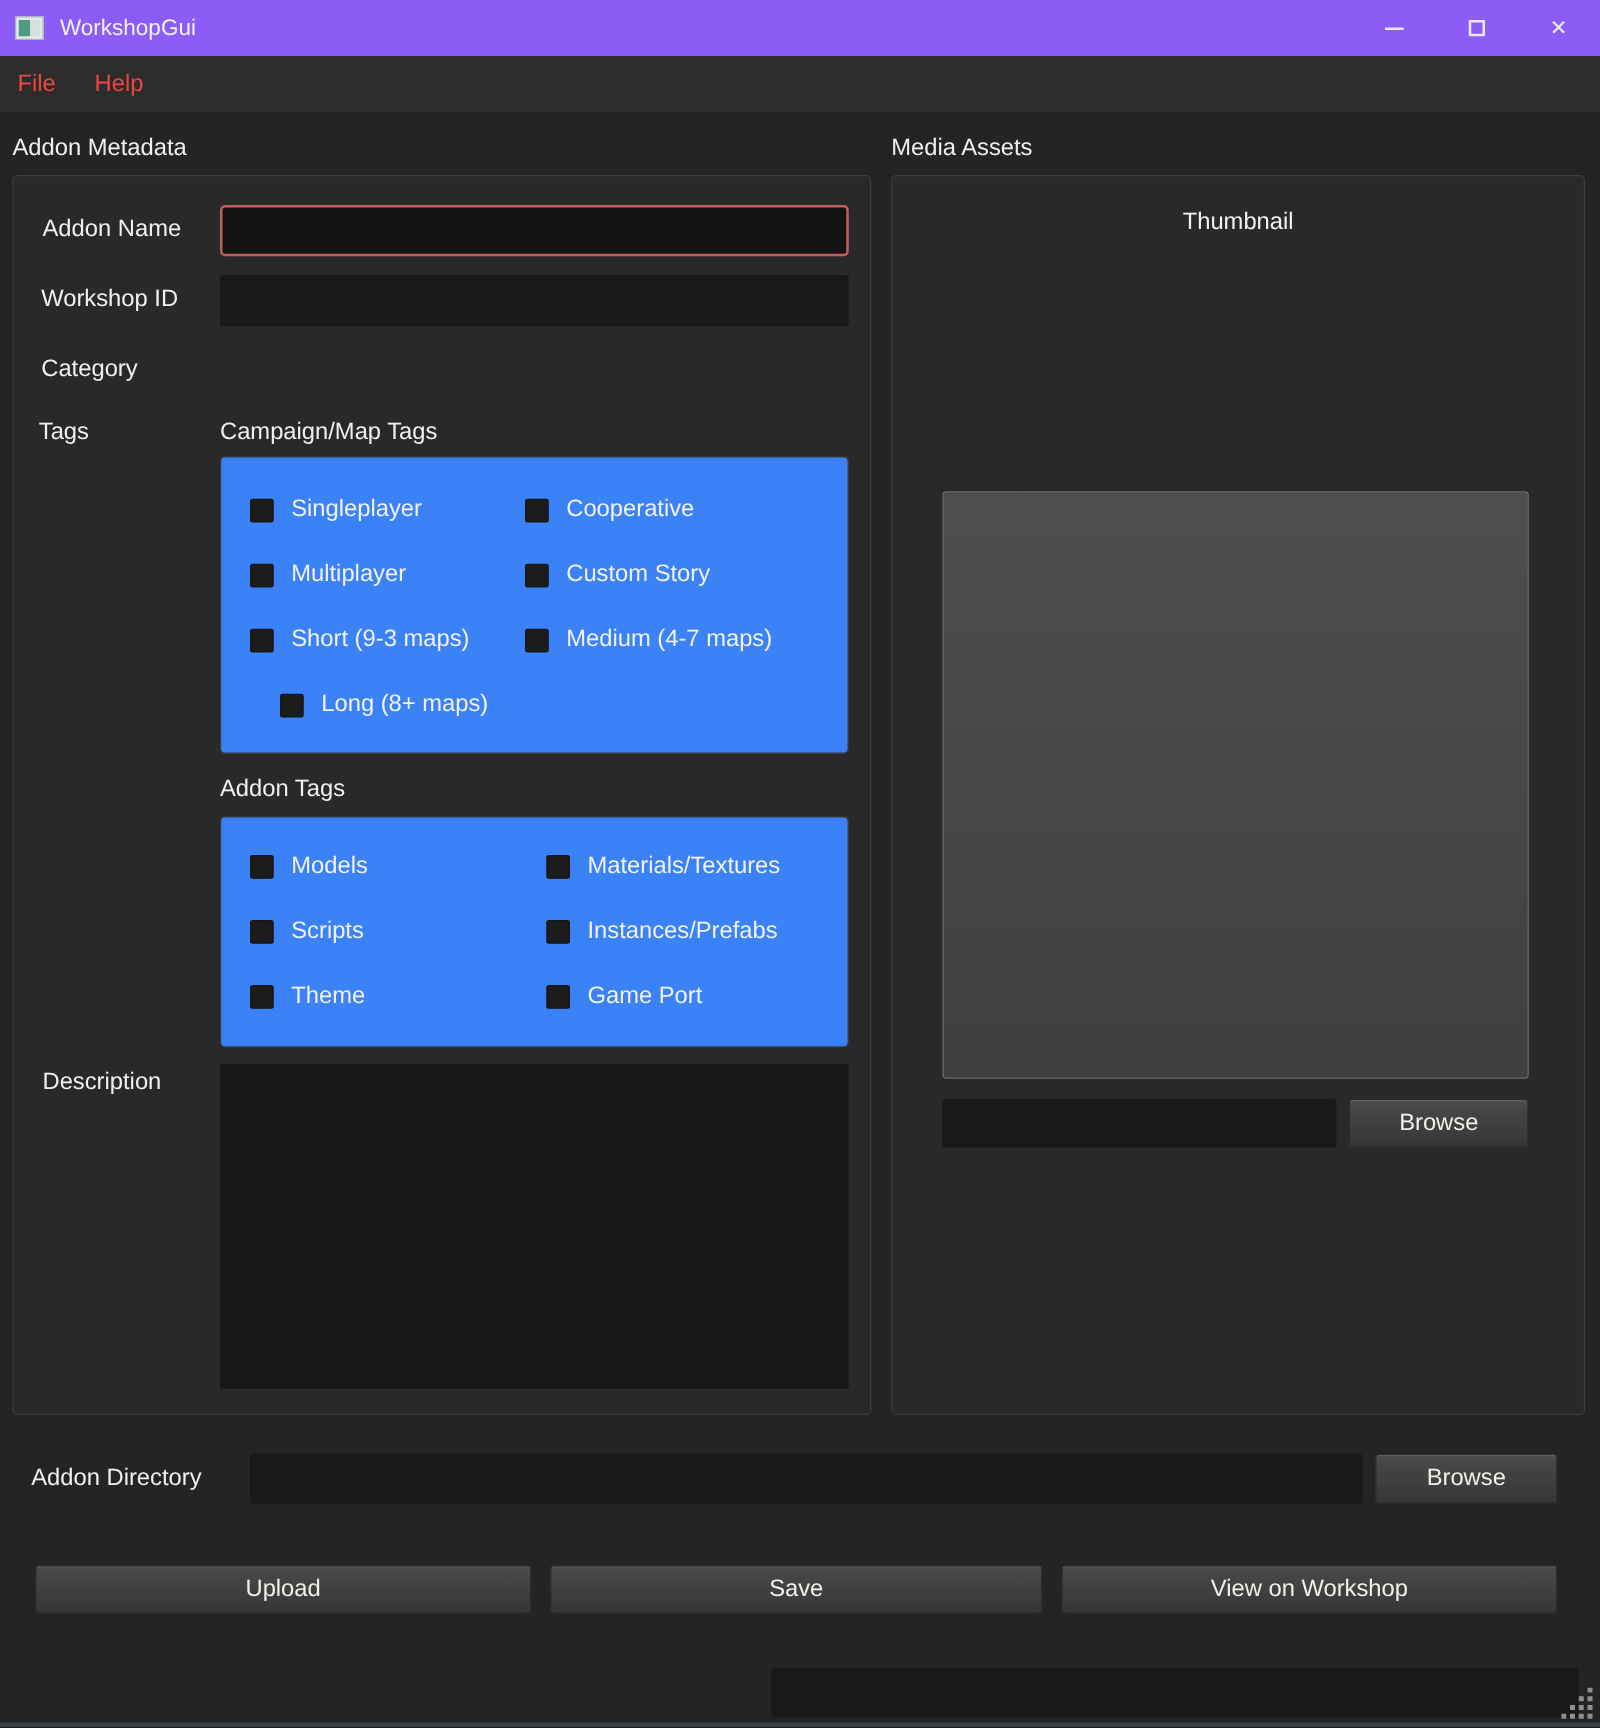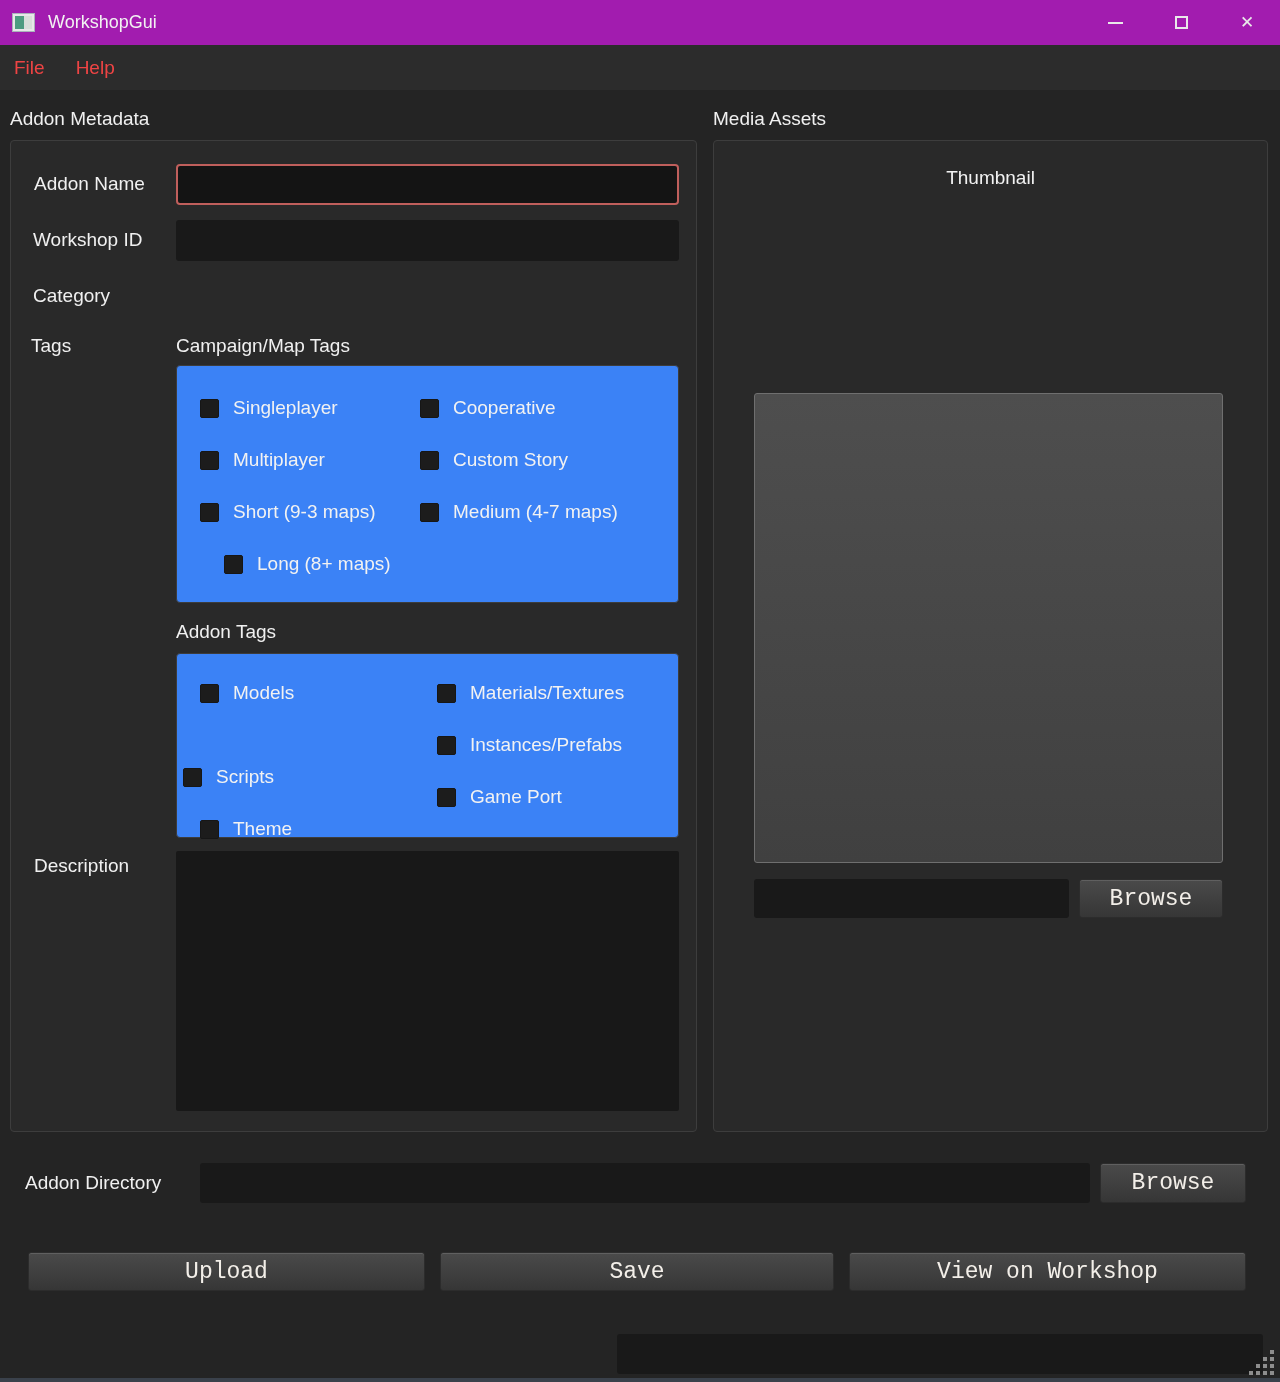--- a/index.html
+++ b/index.html
@@ -5,21 +5,21 @@
   * { margin:0; padding:0; box-sizing:border-box; }
   html,body { background:#111; }
   .window {
     position:relative; width:1280px; height:1382px;
     background:#242424; overflow:hidden;
     font-family:"Liberation Sans", sans-serif; color:#ededed;
   }
   
   .titlebar {
     position:absolute; top:0; left:0; width:1280px; height:45px;
-    background:#a21caf; display:flex; align-items:center;
+    background:#8b5cf6; display:flex; align-items:center;
   }
   .app-icon {
     width:23px; height:19px; margin-left:12px;
     background:#e8e8e8; border:1px solid #aab3bb; padding:2px;
   }
   .app-icon .inner {
     width:100%; height:100%;
     background:linear-gradient(to right,#4d9b80 0 55%, #d8ded9 55%);
   }
   .title-text { margin-left:13px; font-size:18px; color:#f2f2f2; }
@@ -78,21 +78,21 @@
   .chk-box {
     width:19px; height:19px; background:#1c1c1c;
     border:1px solid #161616; border-radius:2px; flex:none;
   }
   .chk-label { font-size:19px; color:#f2f2f2; white-space:nowrap; }
   
   .btn {
     position:absolute; background:linear-gradient(180deg,#4a4a4a,#363636);
     border:1px solid #2c2c2c; border-radius:3px;
     box-shadow:inset 0 1px 0 rgba(255,255,255,0.12);
-    color:#f3efe9; font-size:23px; font-family:Liberation Mono, monospace;
+    color:#f3efe9; font-size:19px; font-family:Liberation Sans, sans-serif;
     display:flex; align-items:center; justify-content:center; cursor:default;
   }
   
   .thumb-label { position:absolute; width:100%; text-align:center; font-size:19px; color:#f2f2f2; }
   .thumb-box {
     position:absolute; background:linear-gradient(180deg,#4e4e4e,#404040);
     border:1px solid #6f6f6f; border-radius:3px;
   }
   
   .status-bar {
@@ -182,29 +182,29 @@
 
     <div class="subgroup" style="left:165px; top:512px; width:503px; height:185px;">
       <div class="chk" style="left:23px;  top:28px;">
         <span class="chk-box"></span>
         <span class="chk-label">Models</span>
       </div>
       <div class="chk" style="left:260px; top:28px;">
         <span class="chk-box"></span>
         <span class="chk-label">Materials/Textures</span>
       </div>
-      <div class="chk" style="left:6px;  top:80px;margin-top:32px;">
+      <div class="chk" style="left:23px;  top:80px;">
         <span class="chk-box"></span>
         <span class="chk-label">Scripts</span>
       </div>
       <div class="chk" style="left:260px; top:80px;">
         <span class="chk-box"></span>
         <span class="chk-label">Instances/Prefabs</span>
       </div>
-      <div class="chk" style="left:23px;  top:132px;margin-top:32px;">
+      <div class="chk" style="left:23px;  top:132px;">
         <span class="chk-box"></span>
         <span class="chk-label">Theme</span>
       </div>
       <div class="chk" style="left:260px; top:132px;">
         <span class="chk-box"></span>
         <span class="chk-label">Game Port</span>
       </div>
     </div>
 
     <div class="field-label" style="left:23px; top:714px;">Description</div>

